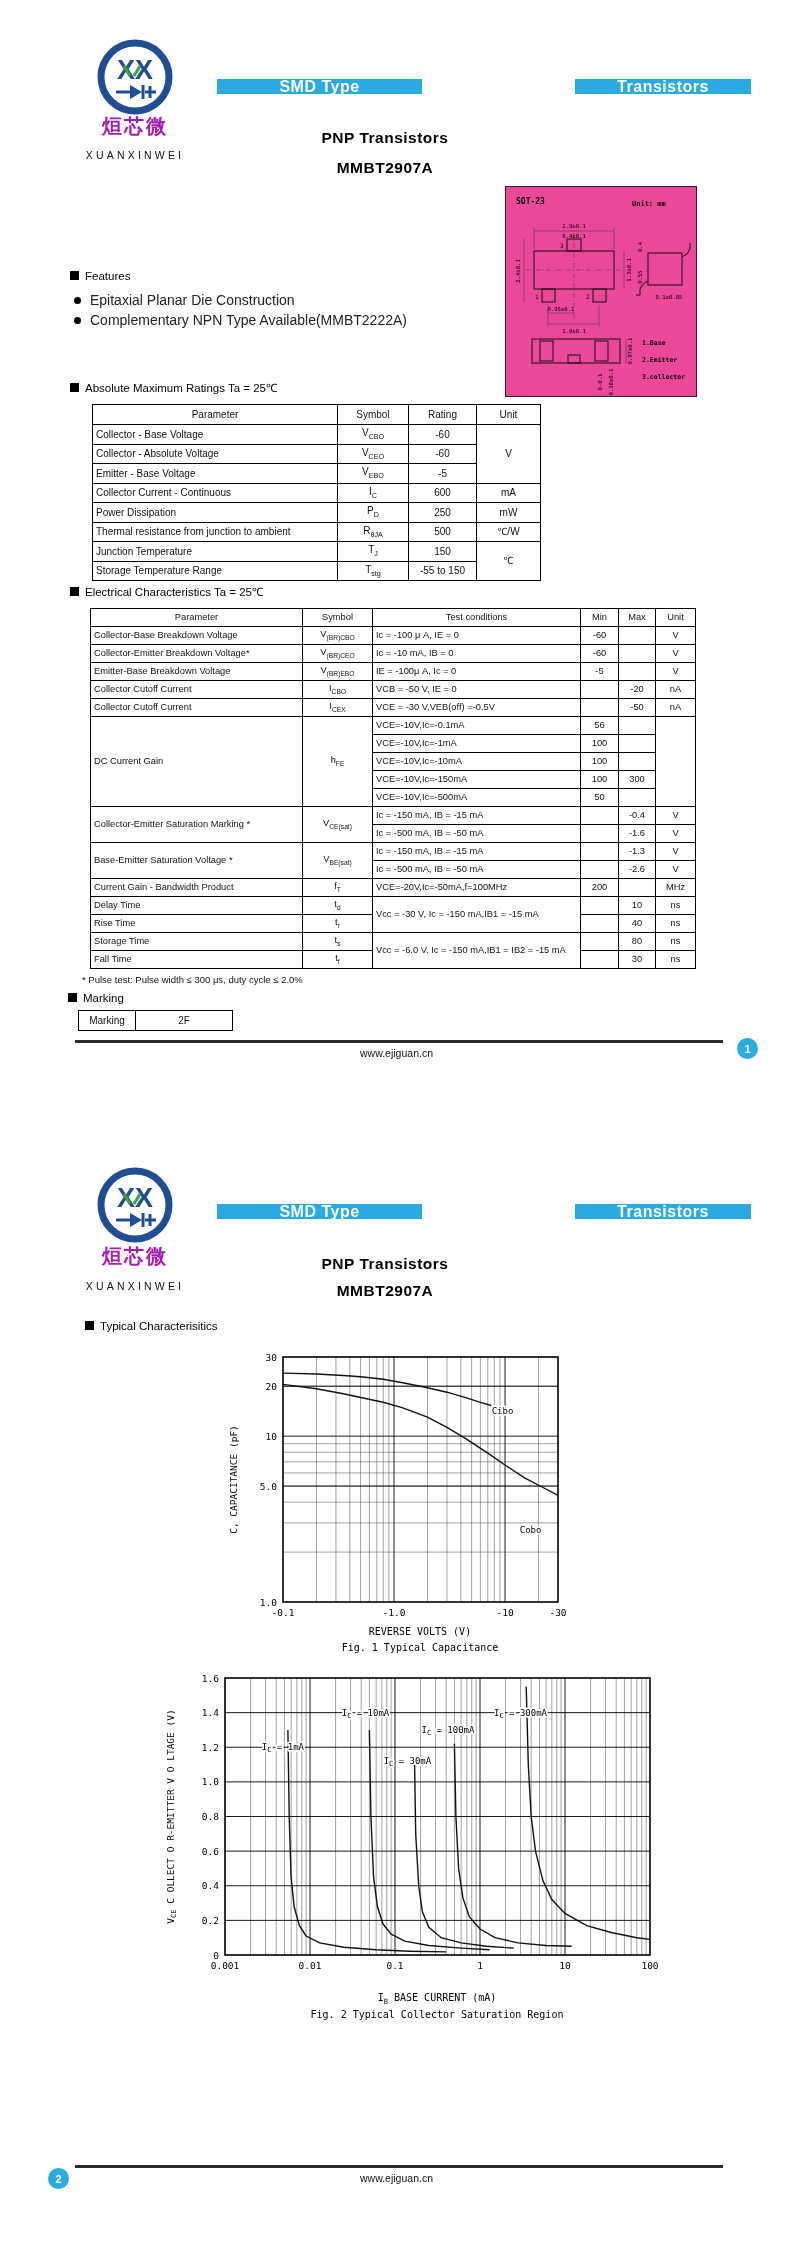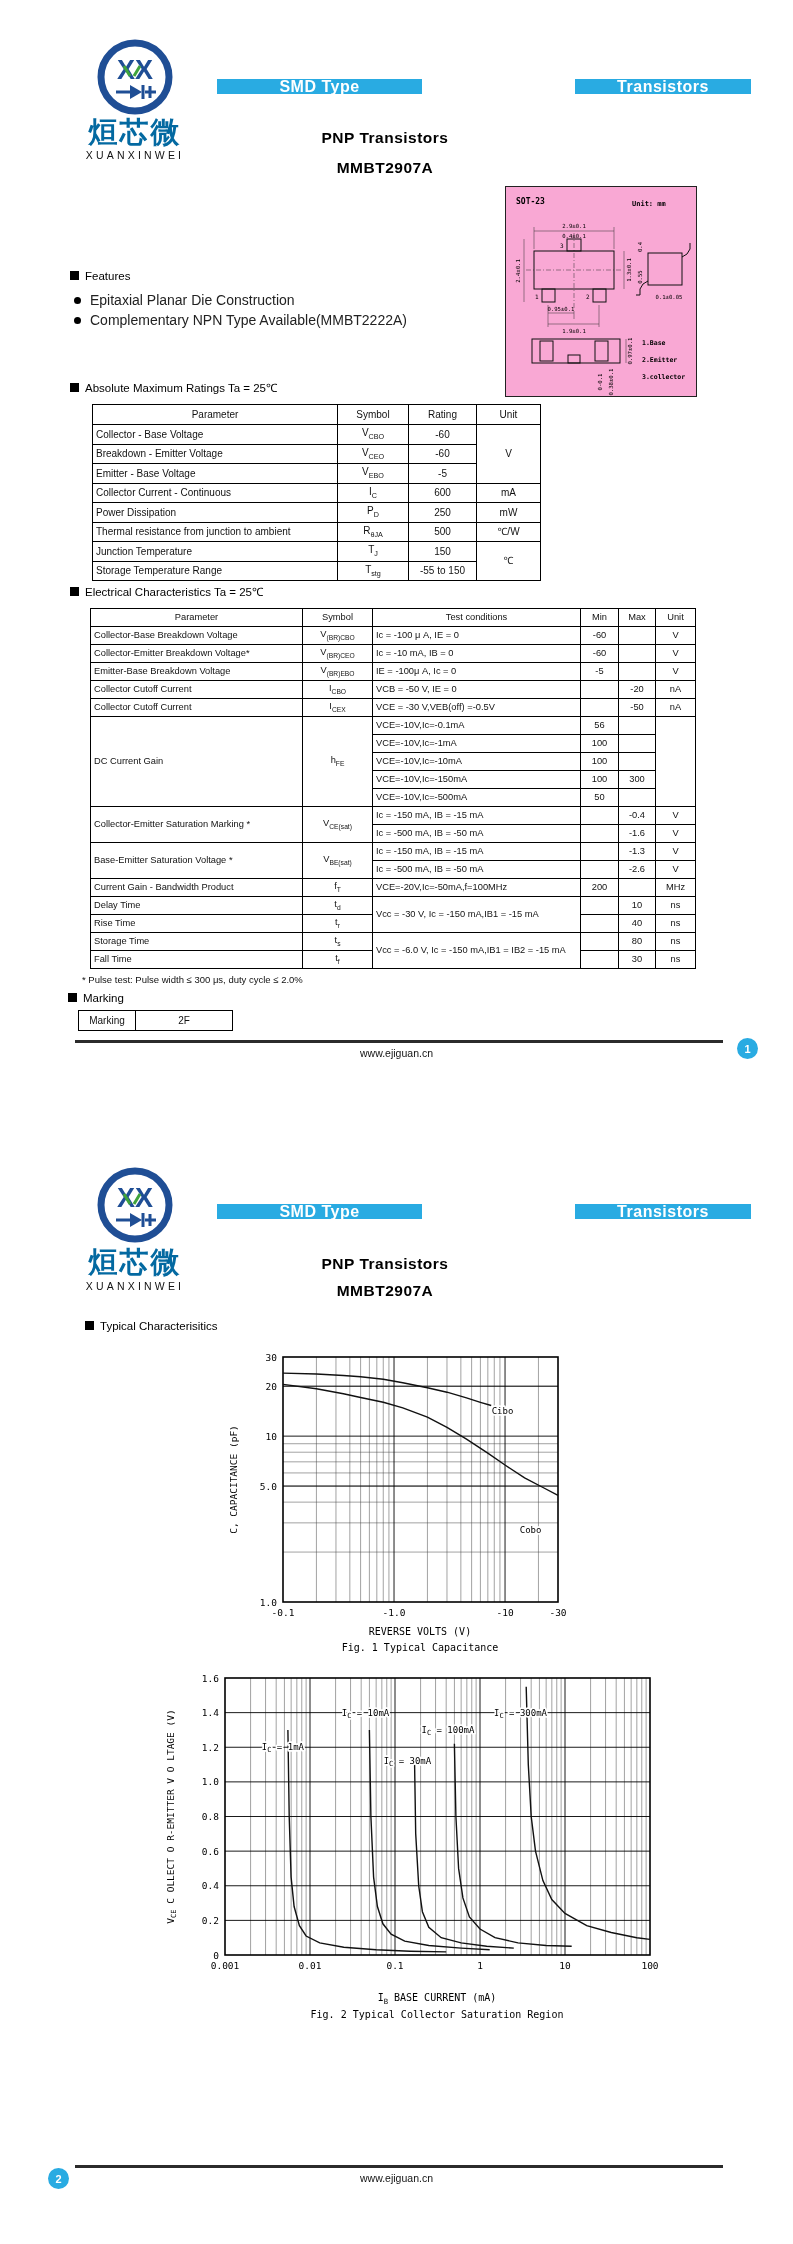--- a/index.html
+++ b/index.html
@@ -3,37 +3,37 @@
 <meta charset="utf-8">
 <style>
   html,body{margin:0;padding:0;background:#e8e8e8;}
   #canvas{position:relative;width:793px;height:2244px;background:#ffffff;margin:0 auto;
           font-family:"Liberation Sans",sans-serif;color:#111;overflow:hidden;}
   .abs{position:absolute;}
   .page{position:absolute;left:0;width:793px;height:1122px;background:#fff;}
   
   .bar{position:absolute;height:15px;background:#29ABE2;color:#fff;font-size:16px;font-weight:bold;
        display:flex;align-items:center;justify-content:center;letter-spacing:0.5px;}
-  .cn{position:absolute;font-size:29px;font-weight:900;letter-spacing:2px;color:#0369a1;text-align:center;}
+  .cn{position:absolute;font-size:20px;font-weight:900;letter-spacing:2px;color:#a21caf;text-align:center;}
   .en{position:absolute;font-size:10.5px;letter-spacing:3.2px;color:#111;text-align:center;}
   .ptitle{position:absolute;font-size:15.5px;font-weight:bold;text-align:center;color:#000;letter-spacing:0.5px;}
   
   .sec{position:absolute;font-size:11.5px;color:#000;}
   .sq{display:inline-block;width:9px;height:9px;background:#000;margin-right:6px;}
   .feat{position:absolute;font-size:14px;color:#222;}
   .dot{display:inline-block;width:7px;height:7px;border-radius:50%;background:#000;margin-right:9px;vertical-align:1px;}
   
   table.t{border-collapse:collapse;table-layout:fixed;position:absolute;background:#fff;}
   table.t td,table.t th{border:1.4px solid #000;font:10px/1.15 "Liberation Sans",sans-serif;
       font-weight:400;padding:0 3px;text-align:center;overflow:hidden;}
   table.t .l{text-align:left;margin-left:29px;}
   table.et td,table.et th{font-size:9.3px;}
   sub{font-size:0.72em;}
   
-  .pkgbox{position:absolute;border:1.6px solid #222;background:#f9a8d4;}
+  .pkgbox{position:absolute;border:1.6px solid #222;background:#ec4899;}
   .pk{font:bold 8px "DejaVu Sans Mono",monospace;fill:#000;}
   .dm{font:5.6px "DejaVu Sans Mono",monospace;fill:#000;}
   .pn{font:6px "DejaVu Sans Mono",monospace;fill:#000;}
   .lg{font:6.5px "DejaVu Sans Mono",monospace;fill:#000;font-weight:bold;}
   .oln{fill:none;stroke:#111;stroke-width:1;}
   .thin{stroke:#333;stroke-width:0.5;}
   
   .tick{font:9.5px "DejaVu Sans Mono",monospace;fill:#000;}
   .slabel{font:9px "DejaVu Sans Mono",monospace;fill:#000;paint-order:stroke;stroke:#fff;
           stroke-width:3.5px;stroke-linejoin:round;}
@@ -165,21 +165,21 @@
         <th>Rating</th>
         <th>Unit</th>
       </tr>
       <tr style="height:19.5px">
         <td class="l">Collector - Base Voltage</td>
         <td><span>V</span><sub>CBO</sub></td>
         <td>-60</td>
         <td rowspan="3">V</td>
       </tr>
       <tr style="height:19.5px">
-        <td class="l">Breakdown - Emitter Voltage</td>
+        <td class="l">Collector - Absolute Voltage</td>
         <td><span>V</span><sub>CEO</sub></td>
         <td>-60</td>
       </tr>
       <tr style="height:19.5px">
         <td class="l">Emitter - Base Voltage</td>
         <td><span>V</span><sub>EBO</sub></td>
         <td>-5</td>
       </tr>
       <tr style="height:19.5px">
         <td class="l">Collector Current  - Continuous</td>

